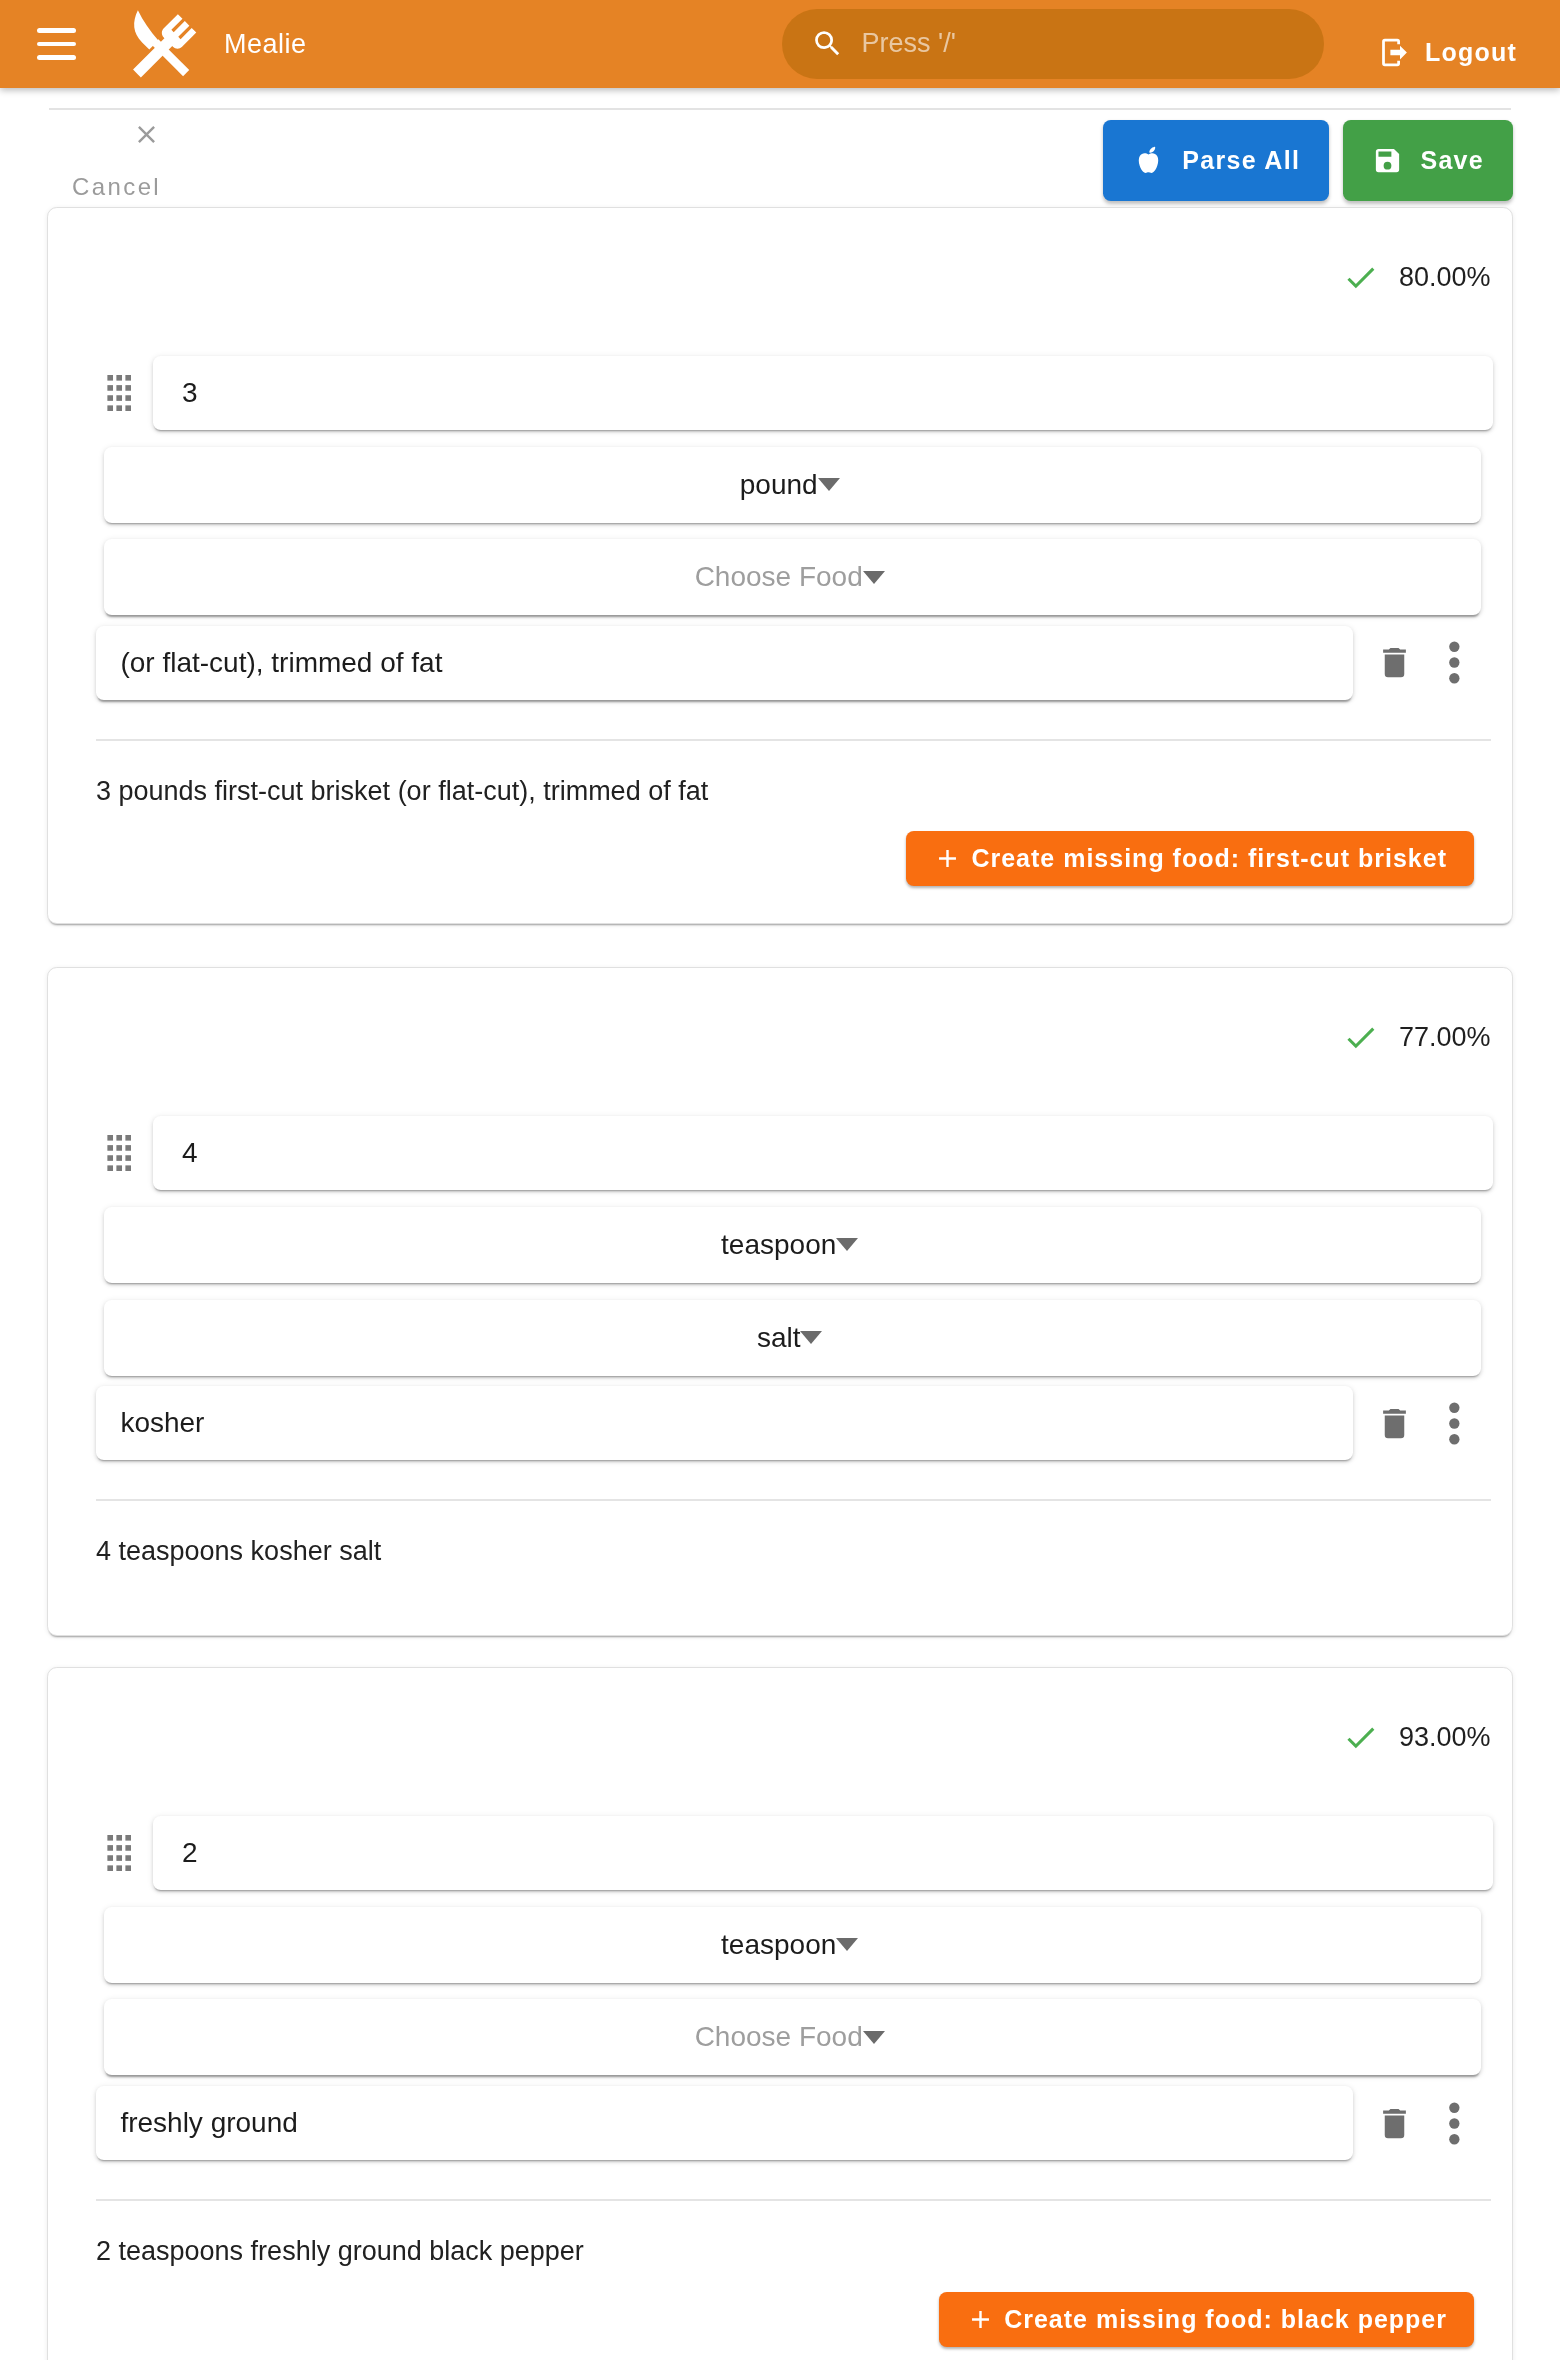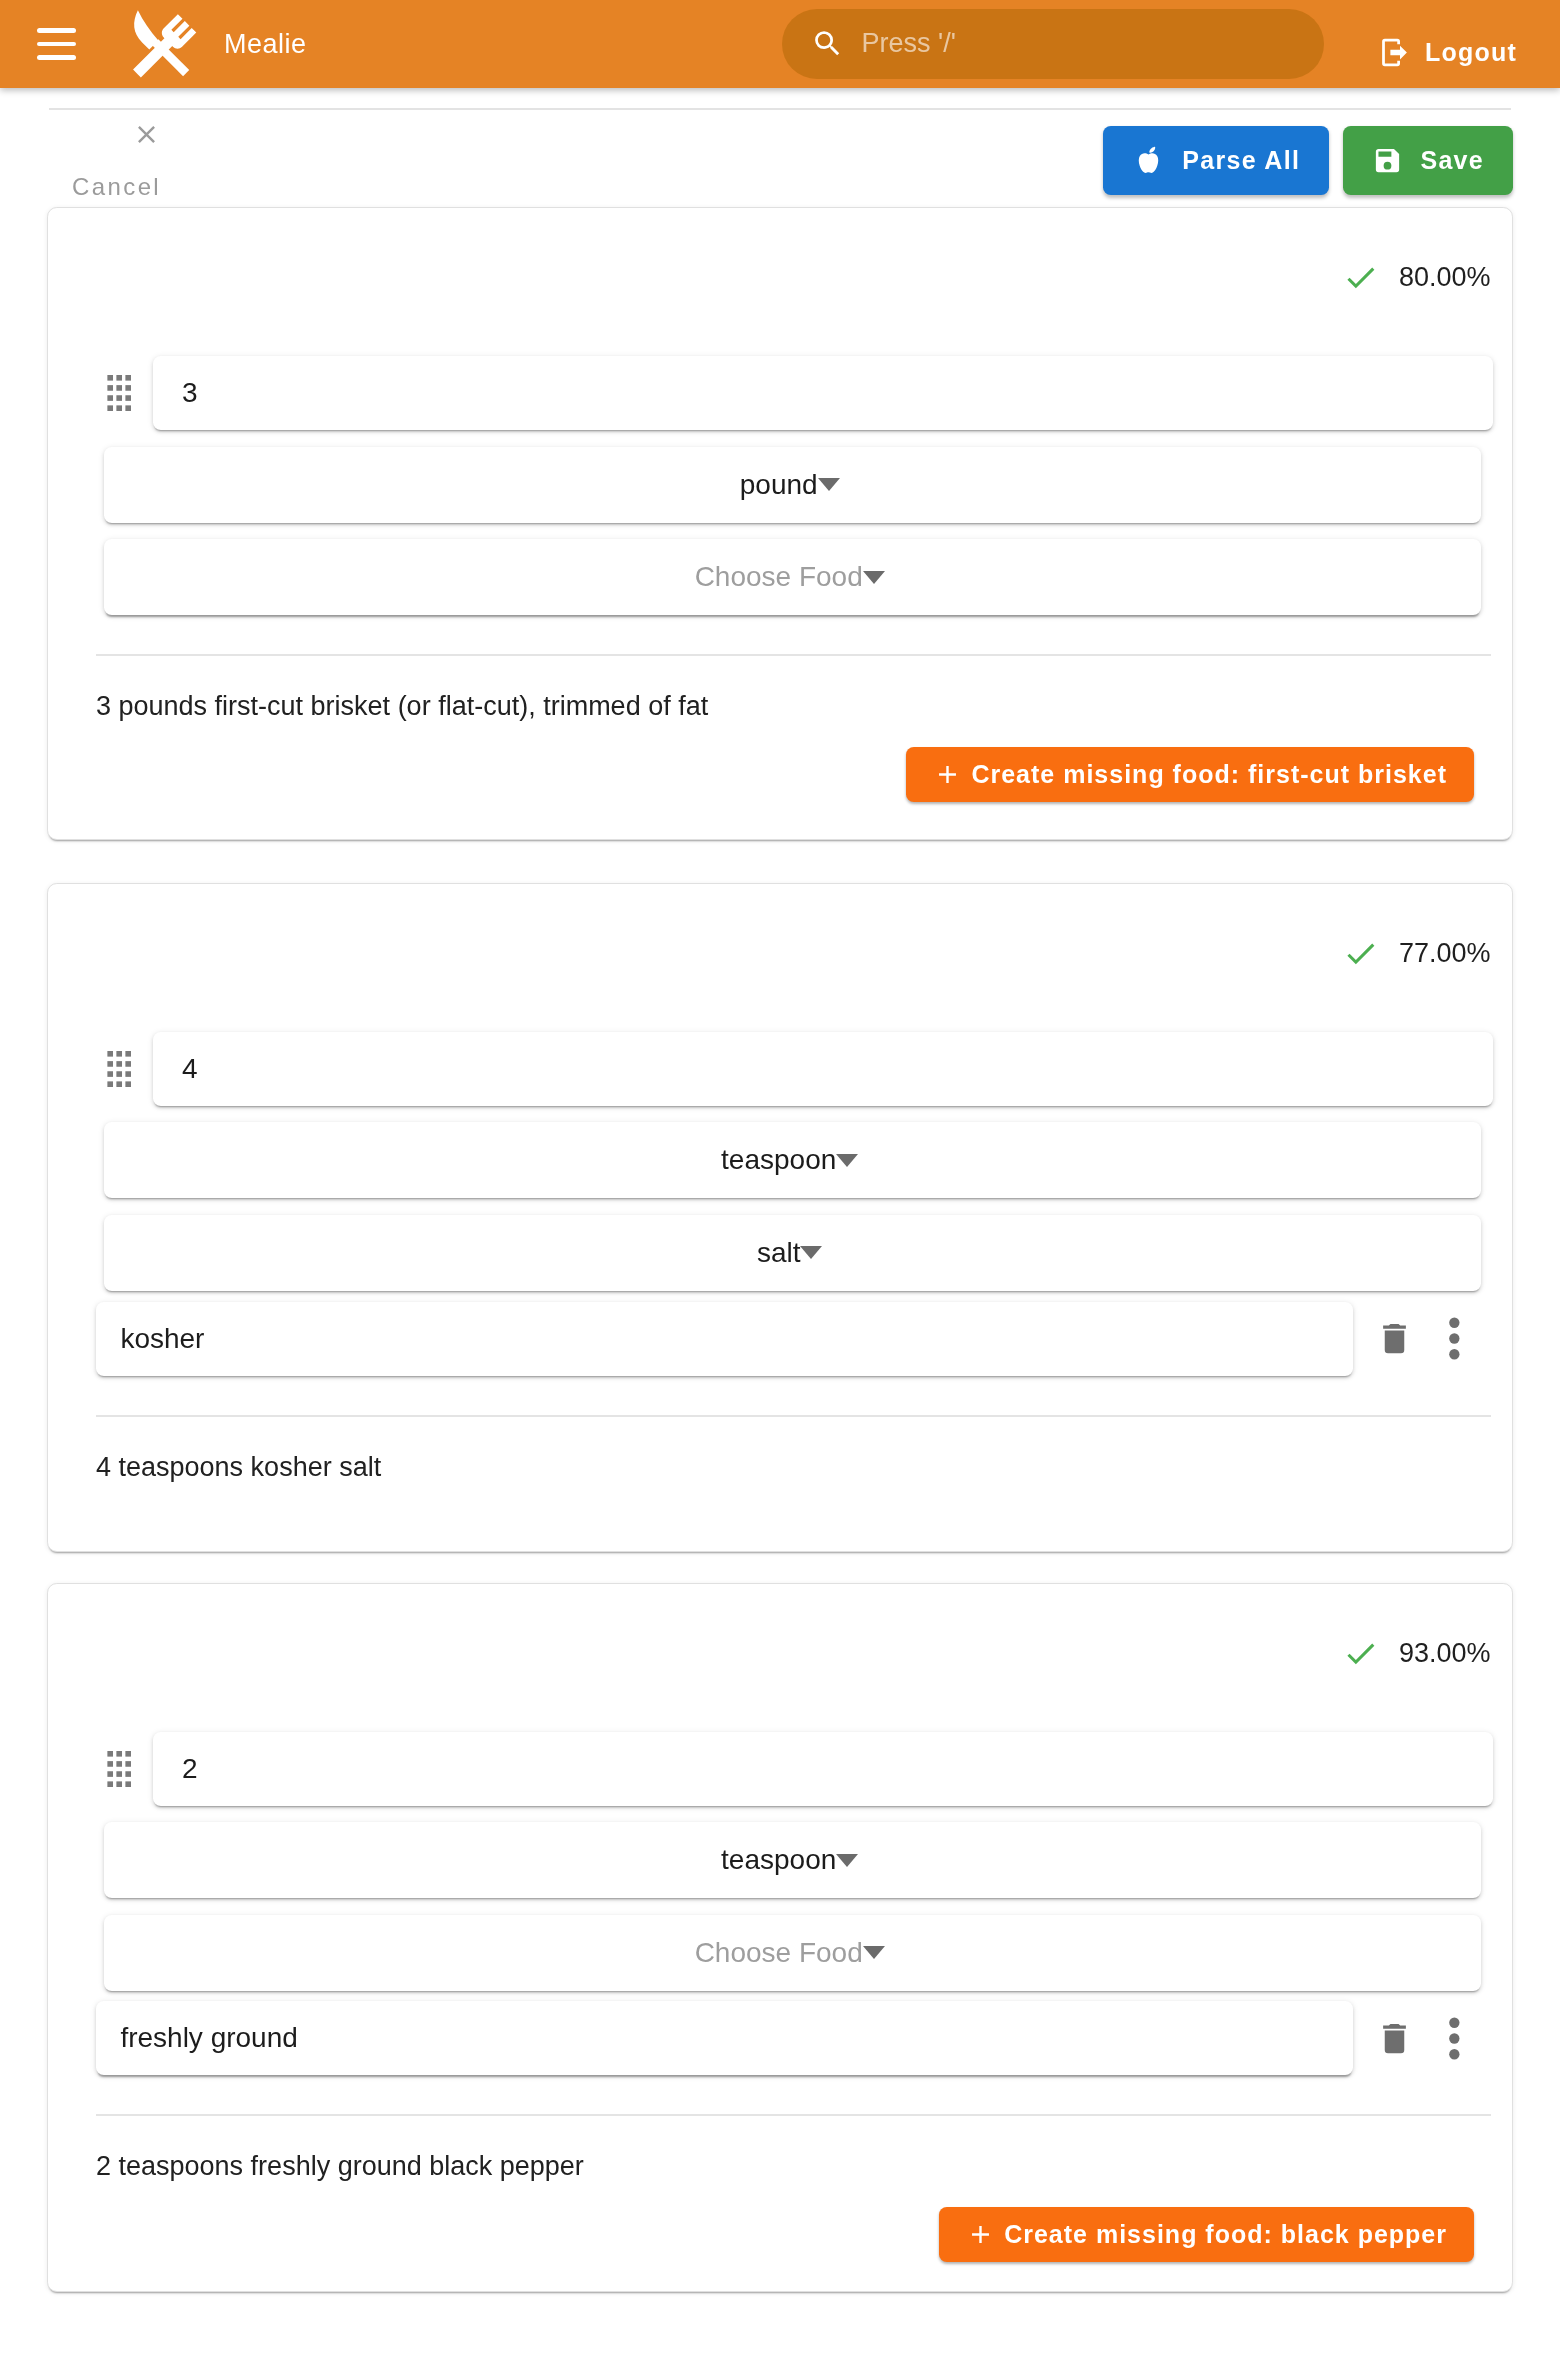--- a/index.html
+++ b/index.html
@@ -26,21 +26,21 @@
             gap:14.6px; color:#fff; font-size:25px; font-weight:700; letter-spacing:1.2px; cursor:pointer; }
 
   
   main { padding:0 47px; }
   .top-divider { border:none; border-top:2px solid #E3E3E3; margin:19.5px 2px 0 2px; }
   .actionbar { display:flex; align-items:center; height:69px; margin-top:16.6px; }
   .cancel-btn { display:flex; align-items:flex-end; gap:23.4px; margin-left:25px;
                 color:#9B9B9B; font-size:24px; font-weight:500; letter-spacing:2.4px; cursor:pointer;
                 background:none; border:none; font-family:inherit;flex-direction:column; }
   .ab-spacer { flex:1; }
-  .btn { height:69px; border:none; border-radius:7.8px; display:flex; align-items:center;
+  .btn { height:81px; border:none; border-radius:7.8px; display:flex; align-items:center;
          gap:17.6px; padding:0 29px; color:#fff; font-size:25px; font-weight:700;
          letter-spacing:1.3px; font-family:inherit; cursor:pointer;
          box-shadow:0 2.9px 3.9px rgba(0,0,0,.25); }
   .btn-parse { background:#1976D2; margin-right:13.7px; }
   .btn-save  { background:#43A047; }
 
   
   .card { background:#fff; border:1px solid #E0E0E0; border-radius:9.8px;
           box-shadow:0 2.9px 2px -2px rgba(0,0,0,.35), 0 1px 4.9px rgba(0,0,0,.08); }
   .card-1 { margin-top:12px; padding-bottom:37px; }
@@ -169,20 +169,35 @@
       <input class="qty-input sfield" value="3" style="">
     </div>
     <div class="select-row sfield">
       <span>pound</span>
       <span class="tri"></span>
     </div>
     <div class="select-row sfield">
       <span class="ph">Choose Food</span>
       <span class="tri"></span>
     </div>
+    <div class="note-row">
+      <input class="note-input sfield" value="(or flat-cut), trimmed of fat" style="">
+      <button class="icon-btn trash-slot">
+        <svg width="39" height="39" viewBox="0 0 24 24">
+          <path fill="#6E6E6E" d="M19,4H15.5L14.5,3H9.5L8.5,4H5V6H19V4M6,19A2,2 0 0,0 8,21H16A2,2 0 0,0 18,19V7H6V19Z"></path>
+        </svg>
+      </button>
+      <button class="icon-btn kebab-slot">
+        <svg width="12.7" height="43" viewBox="0 0 8 30">
+          <circle fill="#6E6E6E" cx="4" cy="4" r="3.6"></circle>
+            <circle fill="#6E6E6E" cx="4" cy="15" r="3.6"></circle>
+            <circle fill="#6E6E6E" cx="4" cy="26" r="3.6"></circle>
+        </svg>
+      </button>
+    </div>
     <hr class="card-divider">
     <p class="orig-text">3 pounds first-cut brisket (or flat-cut), trimmed of fat</p>
     <div class="create-row">
       <button class="btn-create">
         <svg width="29" height="29" viewBox="0 0 24 24">
           <path fill="#fff" d="M19,13H13V19H11V13H5V11H11V5H13V11H19V13Z"></path>
         </svg>
         <span>Create missing food: first-cut brisket</span>
       </button>
     </div>

